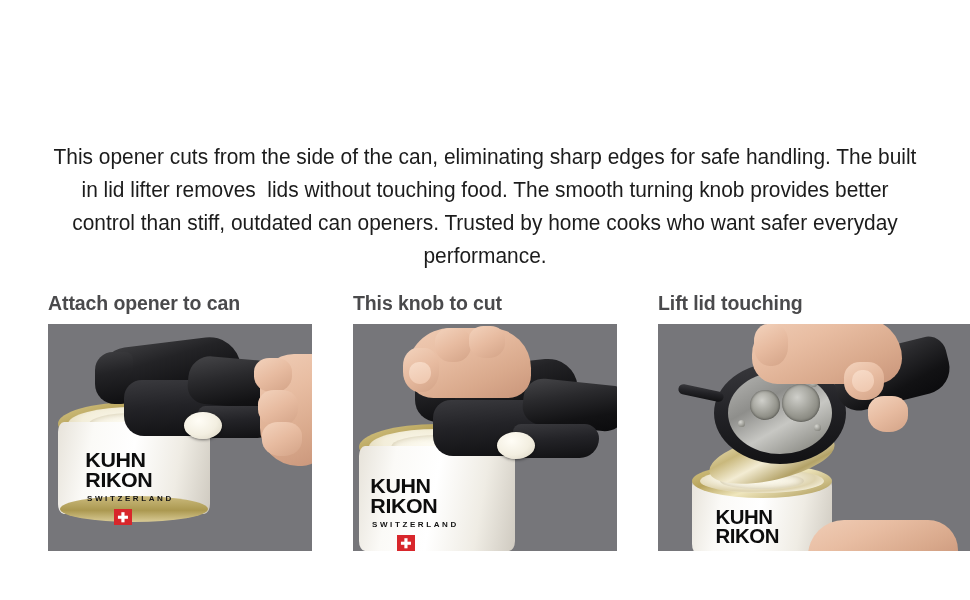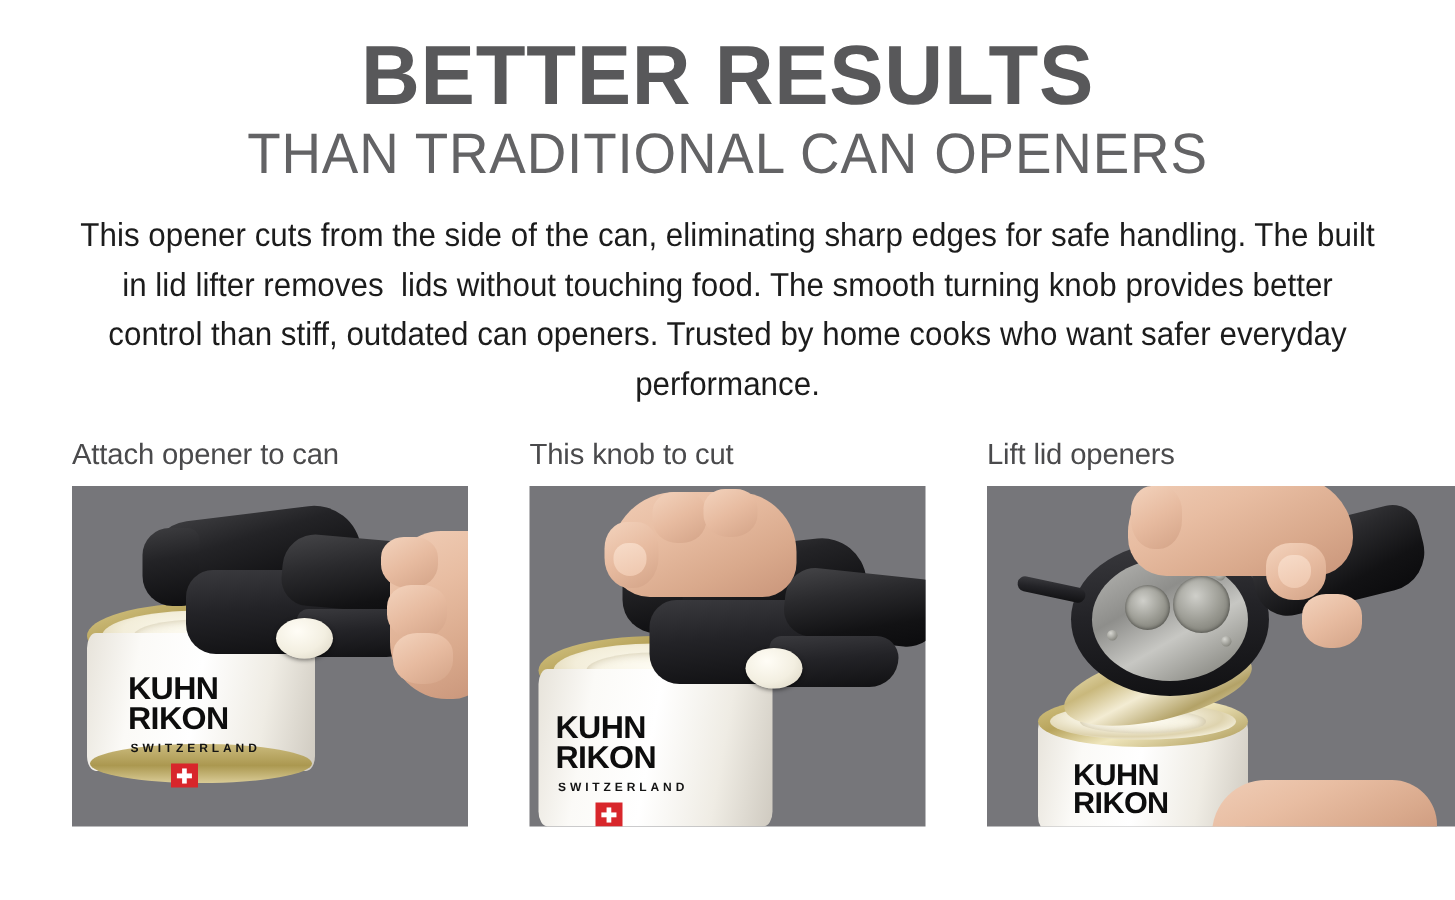--- a/index.html
+++ b/index.html
@@ -77,21 +77,21 @@
     position: absolute;
     top: 0;
     width: 264px;
   }
   .panel-1 { left: 0px; }
   .panel-2 { left: 305px; }
   .panel-3 { left: 610px; width: 312px; }
 
   .panel-caption {
     font-size: 19.5px;
-    font-weight: 400;
+    font-weight: 700;
     color: #4a4a4c;
     letter-spacing: -0.1px;
     margin-bottom: 9px;
     white-space: nowrap;
   }
 
   .photo {
     position: relative;
     width: 100%;
     height: 227px;
@@ -211,24 +211,20 @@
     position: absolute;
     border-radius: 50%;
     background: linear-gradient(165deg, #e9dfb6 0%, #c9b87c 25%, #f3ecd3 50%, #b3a267 80%, #e2d6ac 100%);
   }
 </style>
 </head>
 <body>
 
 <div class="page">
 
-  <div class="headline-block">
-    <div class="headline">BETTER RESULTS</div>
-    <div class="subheadline">THAN TRADITIONAL CAN OPENERS</div>
-  </div>
 
   <div class="body-copy">This opener cuts from the side of the can, eliminating sharp edges for safe handling. The built in lid lifter removes  lids without touching food. The smooth turning knob provides better control than stiff, outdated can openers. Trusted by home cooks who want safer everyday performance.</div>
 
   <div class="panels">
 
     <div class="panel panel-1">
       <div class="panel-caption">Attach opener to can</div>
       <div class="photo">
 
         <div class="can-rim" style="left:10px; top:78px; width:152px; height:44px;"></div>
@@ -285,21 +281,21 @@
 
         <div class="hand" style="left:54px; top:4px; width:124px; height:70px; border-radius:50px 46px 26px 30px;"></div>
         <div class="finger" style="left:50px; top:24px; width:36px; height:44px;"></div>
         <div class="nail" style="left:56px; top:38px; width:22px; height:22px;"></div>
         <div class="finger" style="left:82px; top:4px; width:36px; height:34px;"></div>
         <div class="finger" style="left:116px; top:2px; width:36px; height:32px;"></div>
       </div>
     </div>
 
     <div class="panel panel-3">
-      <div class="panel-caption">Lift lid openers</div>
+      <div class="panel-caption">Lift lid touching</div>
       <div class="photo">
 
         <div class="can-body" style="left:34px; top:152px; width:140px; height:78px;"></div>
         <div class="can-rim" style="left:34px; top:140px; width:140px; height:34px;"></div>
         <div class="can-top-inner" style="left:42px; top:145px; width:124px; height:24px;"></div>
 
         <div class="lid-open" style="left:50px; top:112px; width:128px; height:44px; transform:rotate(-13deg);"></div>
 
         <div class="logo-kuhn" style="left:58px; top:184px; font-size:20px;">
           <div>KUHN</div>

